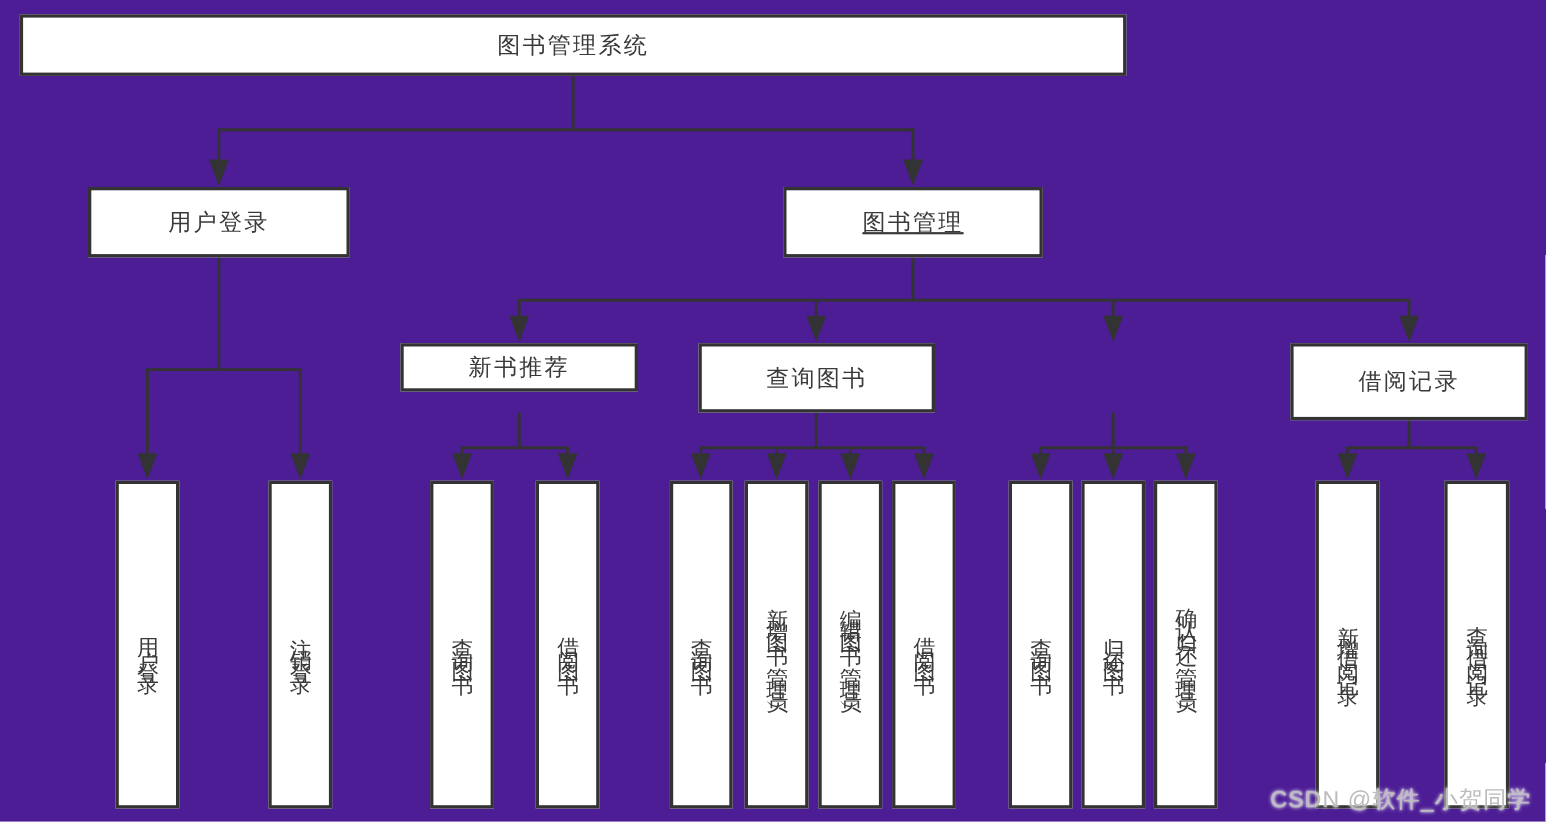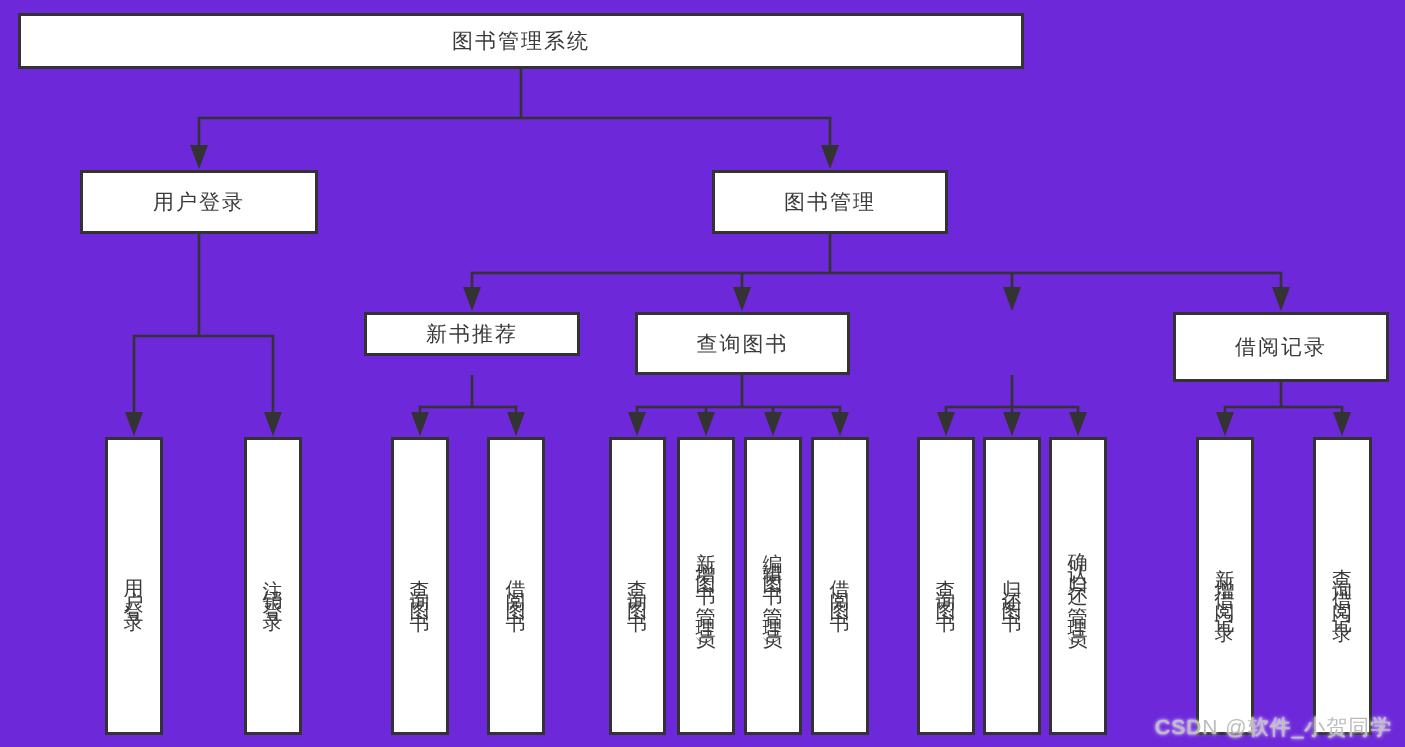--- a/index.html
+++ b/index.html
@@ -1,20 +1,20 @@
 <!DOCTYPE html>
 <html><head>
 <meta charset="utf-8">
 <style>
   html, body { margin: 0; padding: 0; background: #ffffff; }
   .canvas {
     position: relative;
     width: 1405px;
     height: 747px;
-    background: #6d28d9;
+    background: #4c1d95;
     overflow: hidden;
     font-family: "Liberation Sans", sans-serif;
   }
   svg.connectors {
     position: absolute;
     left: 0; top: 0;
     width: 1405px; height: 747px;
   }
   svg.connectors path {
     fill: none;
@@ -132,21 +132,21 @@
       <path d="M1281,375 V407"></path>
       <path d="M1225,412 V407 H1342 V412"></path>
       <polygon points="1216,412 1234,412 1225,436"></polygon>
       <polygon points="1333,412 1351,412 1342,436"></polygon>
     </g>
   </svg>
 
   <div class="hbox" style="left:18px; top:13px; width:1006px; height:56px;">图书管理系统</div>
 
   <div class="hbox" style="left:80px; top:170px; width:238px; height:64px;">用户登录</div>
-  <div class="hbox" style="left:712px; top:170px; width:236px; height:64px;">图书管理</div>
+  <div class="hbox" style="left:712px; top:170px; width:236px; height:64px;text-decoration:underline;">图书管理</div>
 
   <div class="hbox" style="left:364px; top:312px; width:216px; height:44px;">新书推荐</div>
   <div class="hbox" style="left:635px; top:312px; width:215px; height:63px;">查询图书</div>
   <div class="hbox" style="left:1173px; top:312px; width:216px; height:70px;">借阅记录</div>
 
   <div class="vbox" style="left:105px;">
     <span>用户登录</span>
   </div>
   <div class="vbox" style="left:244px;">
     <span>注销登录</span>

